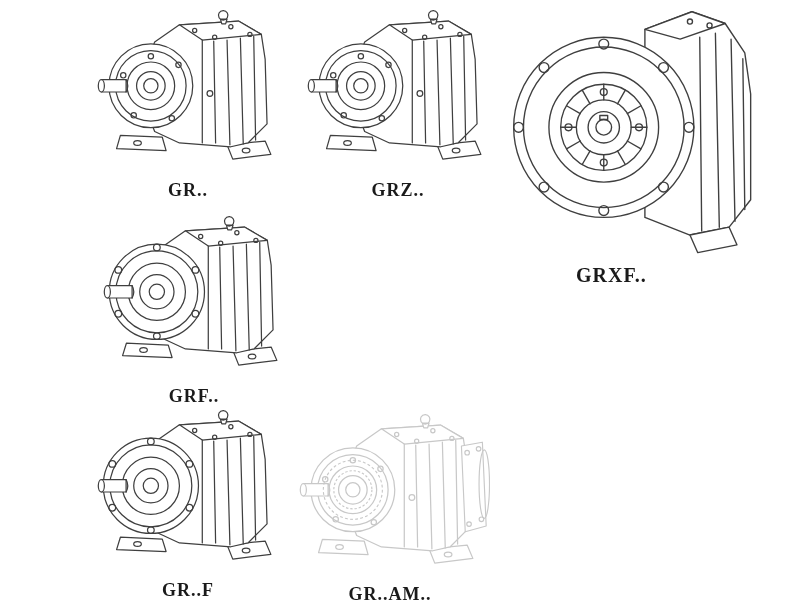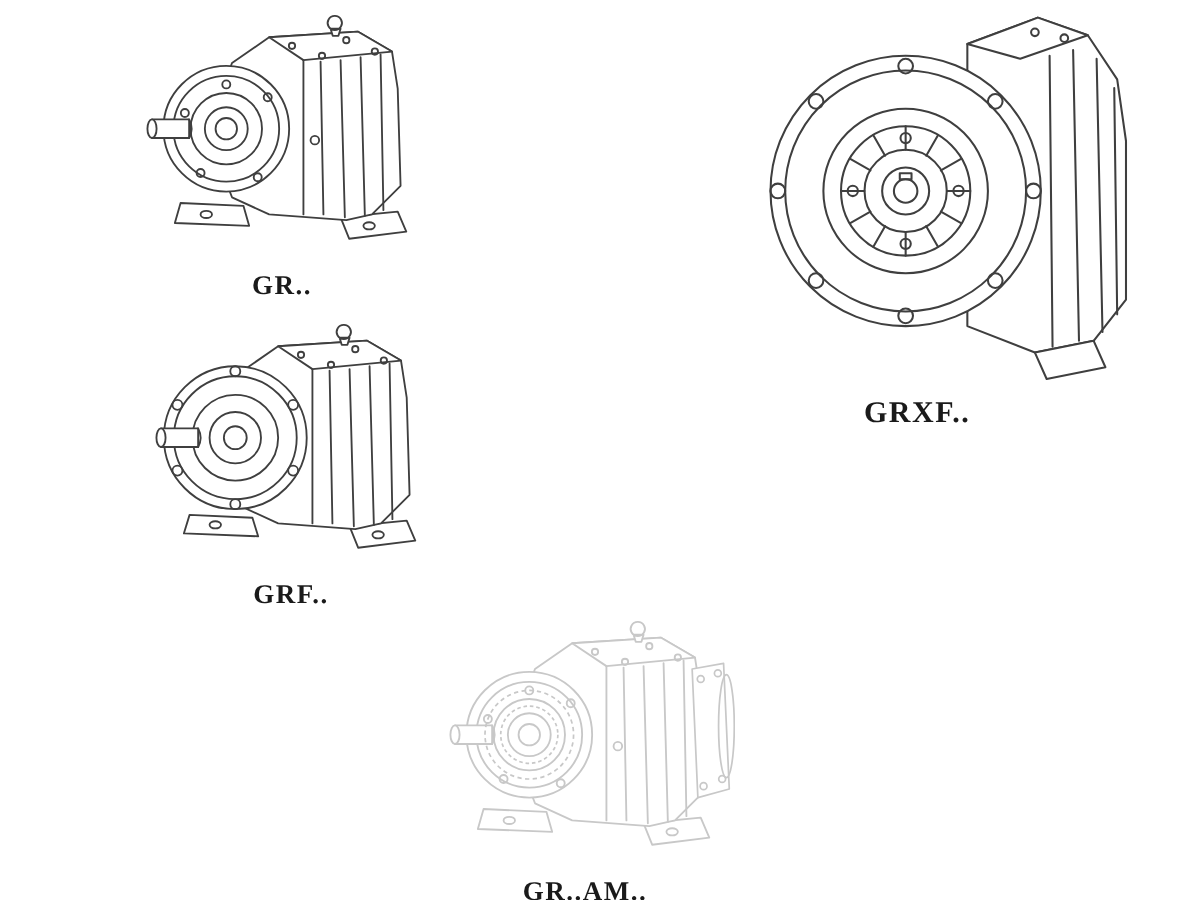--- a/index.html
+++ b/index.html
@@ -162,37 +162,49 @@
 
 <div id="canvas">
 
   <div class="cell" style="left:88px;top:2px;width:200px">
     <svg viewBox="0 0 210 185" class="solid">
         <use href="#g-r"></use>
       </svg>
     <div class="label">GR..</div>
   </div>
 
+  <div class="cell" style="left:298px;top:2px;width:200px">
+    <svg viewBox="0 0 210 185" class="solid">
+        <use href="#g-r"></use>
+      </svg>
+    <div class="label">GRZ..</div>
+  </div>
 
   <div class="cell" style="left:498px;top:0px;width:284px">
     <svg viewBox="0 0 290 268" class="solid">
         <use href="#g-rxf"></use>
       </svg>
     <div class="label big shiftL">GRXF..</div>
   </div>
 
   <div class="cell" style="left:94px;top:208px;width:200px">
     <svg viewBox="0 0 210 185" class="solid">
         <use href="#g-rf"></use>
       </svg>
     <div class="label">GRF..</div>
   </div>
 
 
 
+  <div class="cell" style="left:88px;top:402px;width:200px">
+    <svg viewBox="0 0 210 185" class="solid">
+        <use href="#g-rf"></use>
+      </svg>
+    <div class="label">GR..F</div>
+  </div>
 
   <div class="cell" style="left:290px;top:406px;width:200px">
     <svg viewBox="0 0 210 185" class="ghost">
         <use href="#g-r"></use>
         <use href="#g-am-extra"></use>
       </svg>
     <div class="label">GR..AM..</div>
   </div>
 
 </div>

